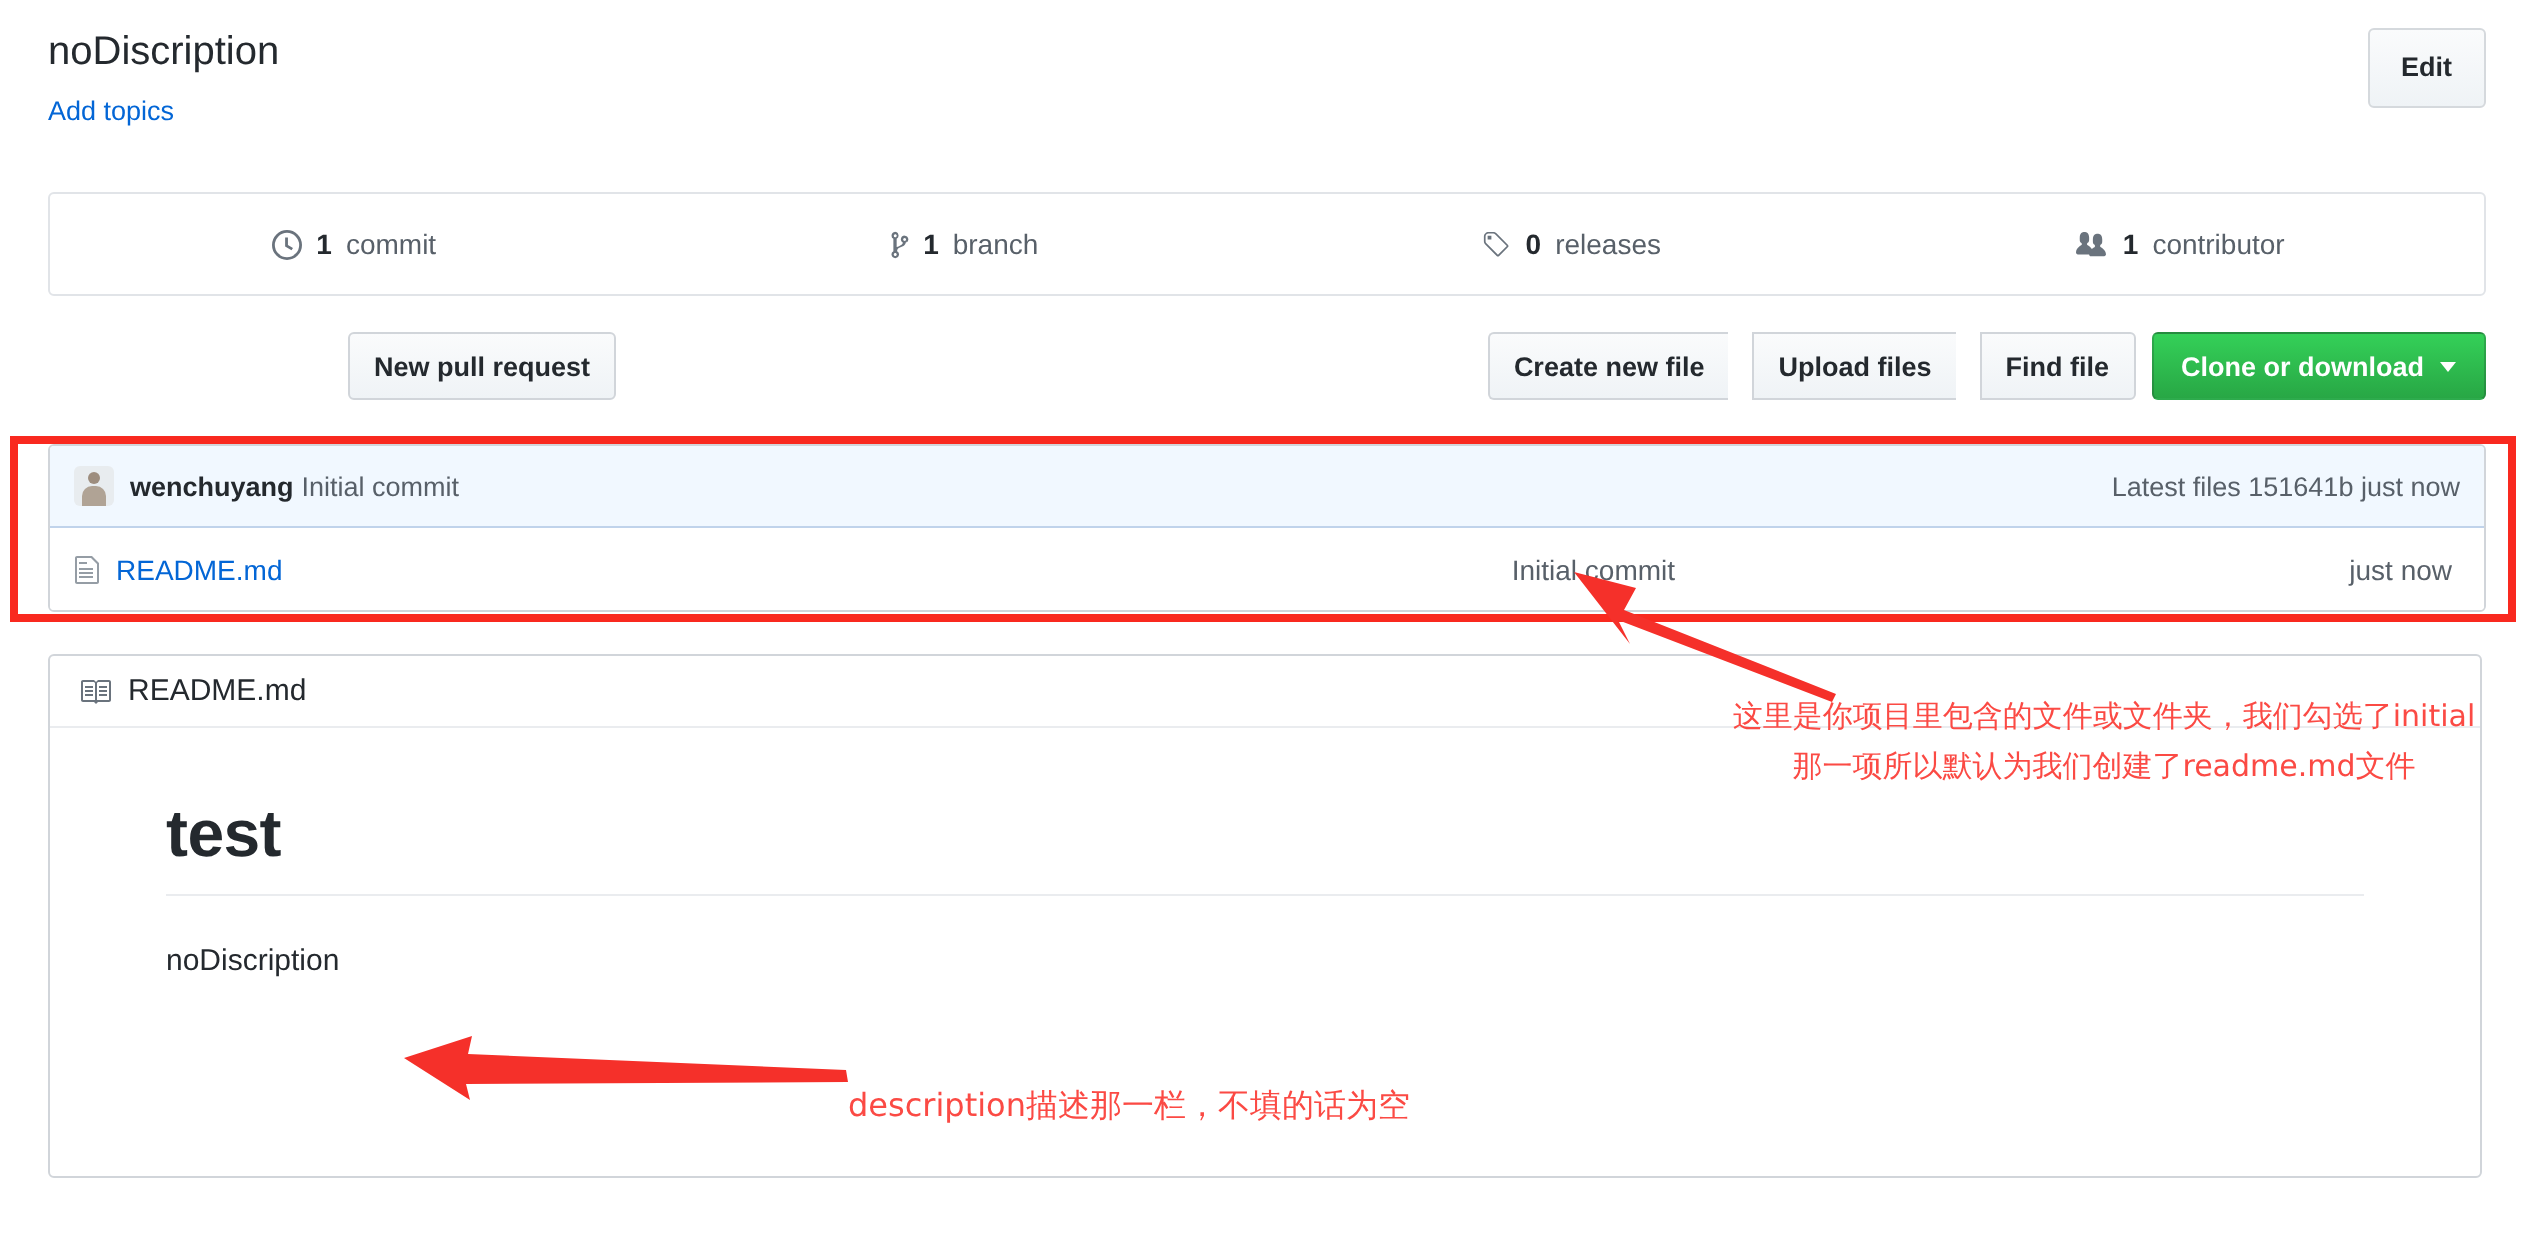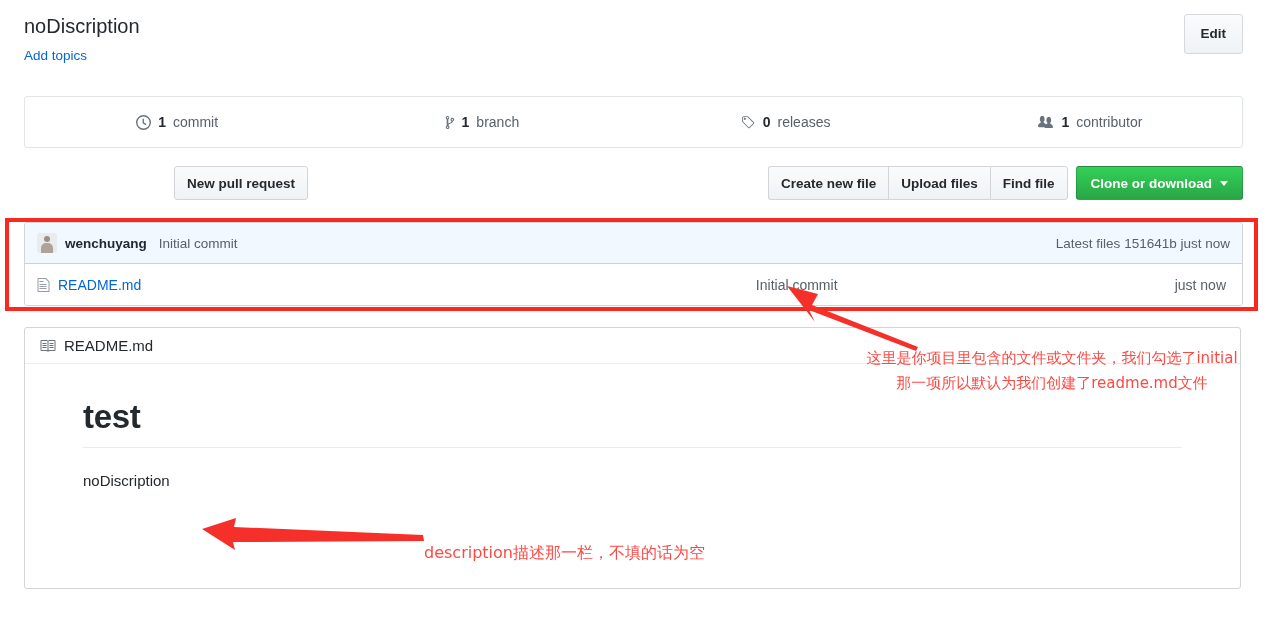--- a/index.html
+++ b/index.html
@@ -129,21 +129,21 @@
     border-top: 5px solid currentColor;
     margin-left: 4px;
   }
 
   .right-actions {
     position: absolute;
     right: 0; top: 0;
     display: flex;
     align-items: center;
   }
-  .btn-group { display: flex; margin-right: 8px; }
+  .btn-group { display: flex; margin-right: 8px; gap: 12px; }
   .btn-group .btn {
     border-radius: 0;
     border-right-width: 0;
   }
   .btn-group .btn:first-child { border-radius: 3px 0 0 3px; }
   .btn-group .btn:last-child {
     border-radius: 0 3px 3px 0;
     border-right-width: 1px;
   }
   .btn-clone {
@@ -196,21 +196,21 @@
     position: absolute;
     left: 4px; top: 10px;
     width: 12px; height: 10px;
     border-radius: 5px 5px 0 0;
     background: #b0a395;
   }
   .commit-author {
     font-weight: 600;
     color: #24292e;
     cursor: pointer;
-    margin-right: 12px;
+    margin-right: 4px;
   }
   .commit-msg { color: #586069; cursor: pointer; }
   .commit-meta {
     margin-left: auto;
     color: #586069;
     font-size: 13.5px;
     white-space: nowrap;
   }
   .commit-meta .sha { color: #586069; cursor: pointer; }
 

